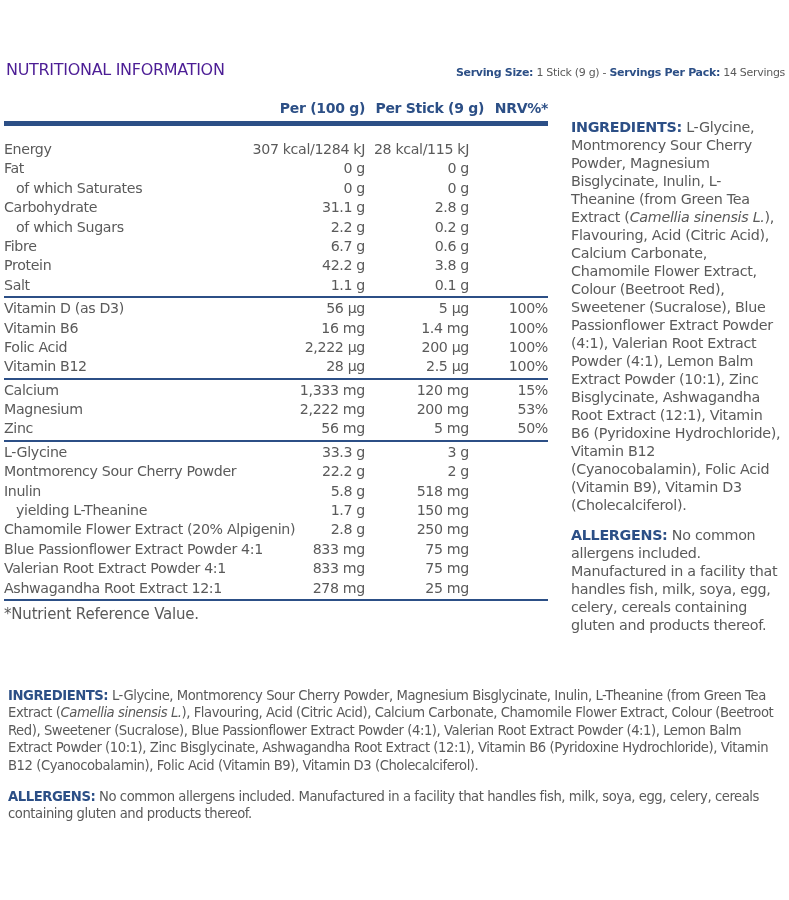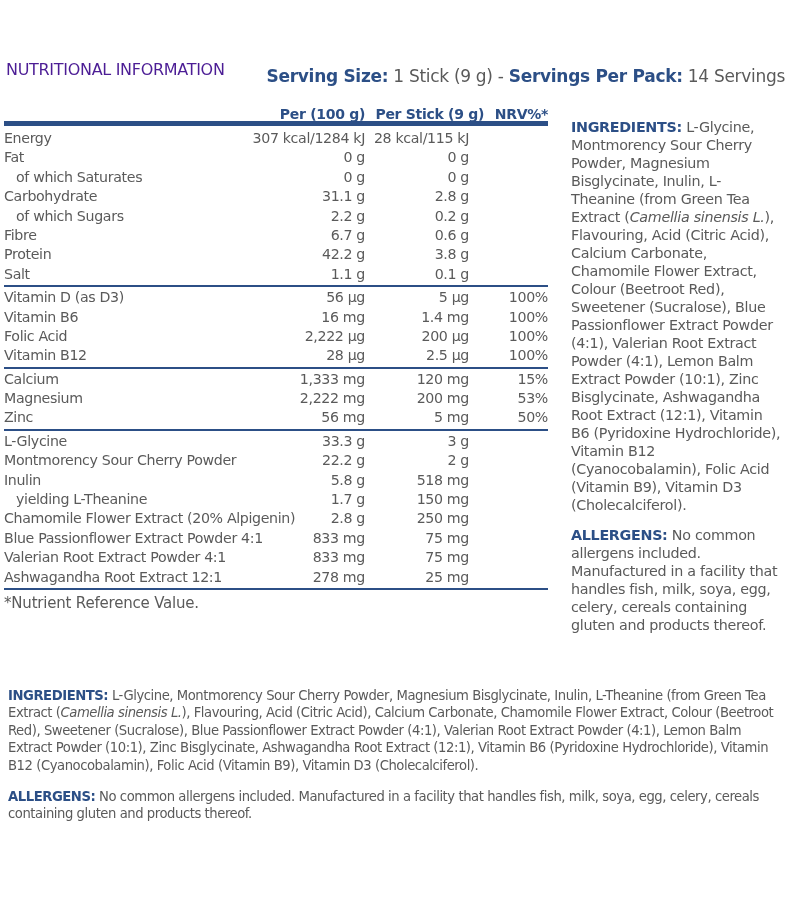--- a/index.html
+++ b/index.html
@@ -9,44 +9,44 @@
     color: #5a5a5a;
   }
   .title {
     position: absolute; left: 6px; top: 60px;
     font-family: "DejaVu Sans", sans-serif;
     font-weight: normal; font-size: 16px; letter-spacing: -0.3px;
     color: #4c1d95;
   }
   .serving {
     position: absolute; right: 4px; top: 66px;
-    font-size: 17px; color: #5a5a5a; white-space: nowrap; letter-spacing: -0.3px;
+    font-size: 11px; color: #5a5a5a; white-space: nowrap; letter-spacing: -0.3px;
   }
   .serving b { color: #2c4f86; font-weight: bold; }
 
   .table-wrap {
     position: absolute; left: 4px; top: 99px; width: 544px;
   }
   .thead {
     position: relative; height: 22px;
     border-bottom: 5px solid #2c4f86;
     font-weight: bold; font-size: 14px; color: #2c4f86; letter-spacing: -0.3px;
   }
-  .thead span { position: absolute; top: 7px; white-space: nowrap; }
+  .thead span { position: absolute; top: 1px; white-space: nowrap; }
   .row {
     position: relative; height: 19.4px; line-height: 19.4px;
     font-size: 14.2px; color: #5a5a5a; letter-spacing: -0.35px; white-space: nowrap;
   }
   .row .name { position: absolute; left: 0; }
   .row .name.indent { left: 12px; }
   .row .c1 { position: absolute; right: 183px; }
   .row .c2 { position: absolute; right: 79px; }
   .row .c3 { position: absolute; right: 0px; }
   .group { border-bottom: 2.5px solid #2c4f86; padding: 1px 0 1px 0; }
-  .group.first { padding-top: 3px; }
+  .group.first { padding-top: 14px; }
   .footnote {
     font-size: 15px; color: #5a5a5a; margin-top: 4px; letter-spacing: -0.2px;
   }
 
   .side {
     position: absolute; left: 571px; top: 118px; width: 212px;
     font-size: 14.3px; line-height: 18px; color: #5a5a5a; letter-spacing: -0.3px;
   }
   .side b { color: #2c4f86; font-weight: bold; }
   .side p { margin: 0 0 12px 0; }

